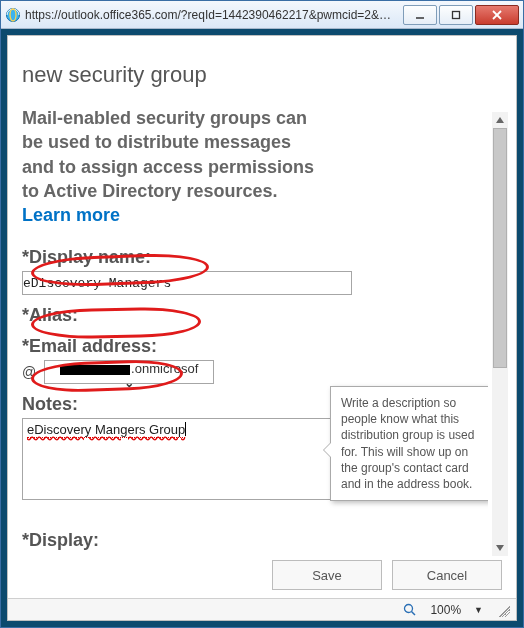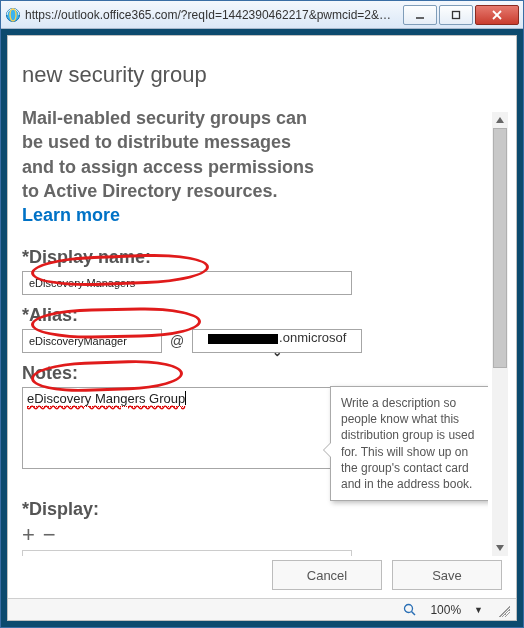--- a/index.html
+++ b/index.html
@@ -103,23 +103,23 @@
   .field-label {
     color: #555;
     font-size: 18px;
     margin: 10px 0 3px 0;
     font-weight: bold;
   }
   .text-input {
     width: 330px;
     height: 24px;
     border: 1px solid #a6a6a6;
-    padding: 2px 6px;
-    font-size: 11px;
-    font-family: Liberation Sans, sans-serif;
+    padding: 2px 0;
+    font-size: 13px;
+    font-family: Liberation Mono, monospace;
     color: #222;
   }
   .text-input.small { width: 140px; }
   .email-row { display: flex; align-items: center; gap: 8px; }
   .at { color: #444; font-size: 14px; }
   .domain-select {
     height: 24px;
     border: 1px solid #a6a6a6;
     font-size: 13px;
     padding: 0 2px;
@@ -316,22 +316,22 @@
 
         <div class="intro">
           <span>Mail-enabled security groups can be used to distribute messages and to assign access permissions to Active Directory resources. </span><a href="#">Learn more</a>
         </div>
 
         <div class="field-label">*Display name:</div>
         <input class="text-input" type="text" value="eDiscovery Managers" style="">
 
         <div class="field-label">*Alias:</div>
 
+        <div class="field-label">*Email address:</div>
         <div class="email-row">
-          <input class="text-input small" type="text" value="eDiscoveryManager" style="">
           <span class="at">@</span>
           <div class="domain-select" style="display:flex;align-items:center;justify-content:space-between;padding:0 4px;">
             <span><span class="redacted"></span><span>.onmicrosof</span></span>
             <span style="font-size:12px;font-weight:bold;">⌄</span>
           </div>
         </div>
 
         <div class="field-label">Notes:</div>
         <div class="notes caret" contenteditable="true" style=""><span style="border-bottom:1px dotted #d00; text-decoration: wavy underline #d00;">eDiscovery Mangers Group</span></div>
 
@@ -361,22 +361,22 @@
         </div>
         <div class="thumb"></div>
         <div class="arrow" style="position:absolute;bottom:0;left:0;right:0;">
           <svg width="10" height="10" viewBox="0 0 10 10">
               <polygon points="1,2 9,2 5,8" fill="#666"></polygon>
             </svg>
         </div>
       </div>
 
       <div class="footer">
+        <button class="btn">Save</button>
         <button class="btn">Cancel</button>
-        <button class="btn">Save</button>
       </div>
 
       <div class="statusbar">
         <span class="zoom-icon">
           <svg viewBox="0 0 14 14">
               <circle cx="5.5" cy="5.5" r="4" fill="none" stroke="#2a6fb5" stroke-width="1.3"></circle>
               <line x1="8.5" y1="8.5" x2="12" y2="12" stroke="#2a6fb5" stroke-width="1.5"></line>
             </svg>
         </span>
         <span>100%</span>

